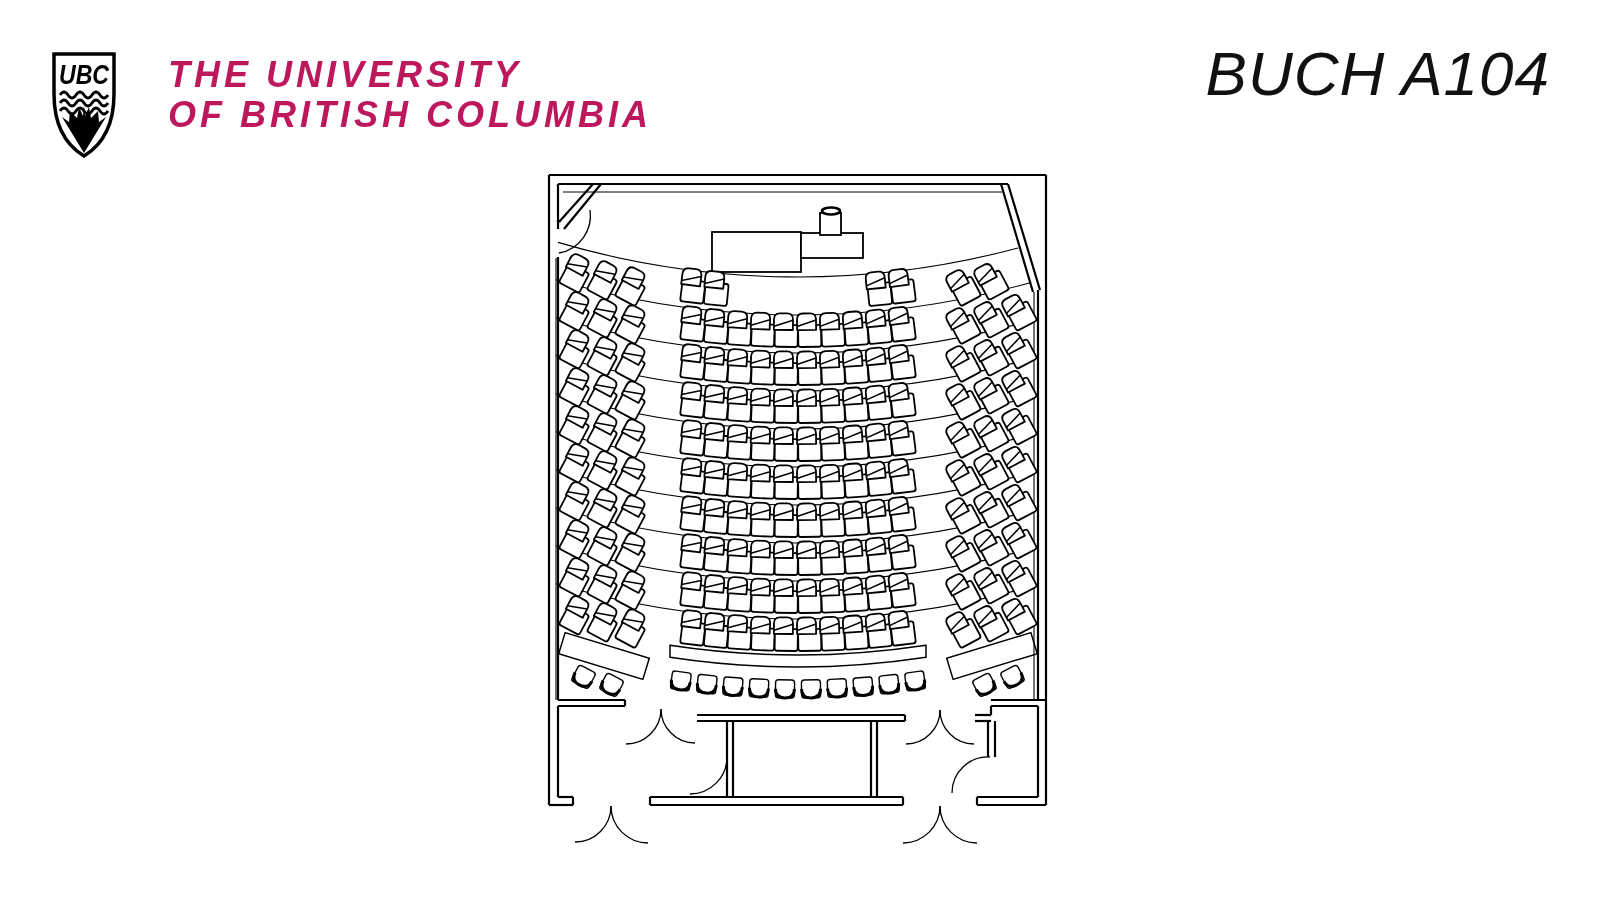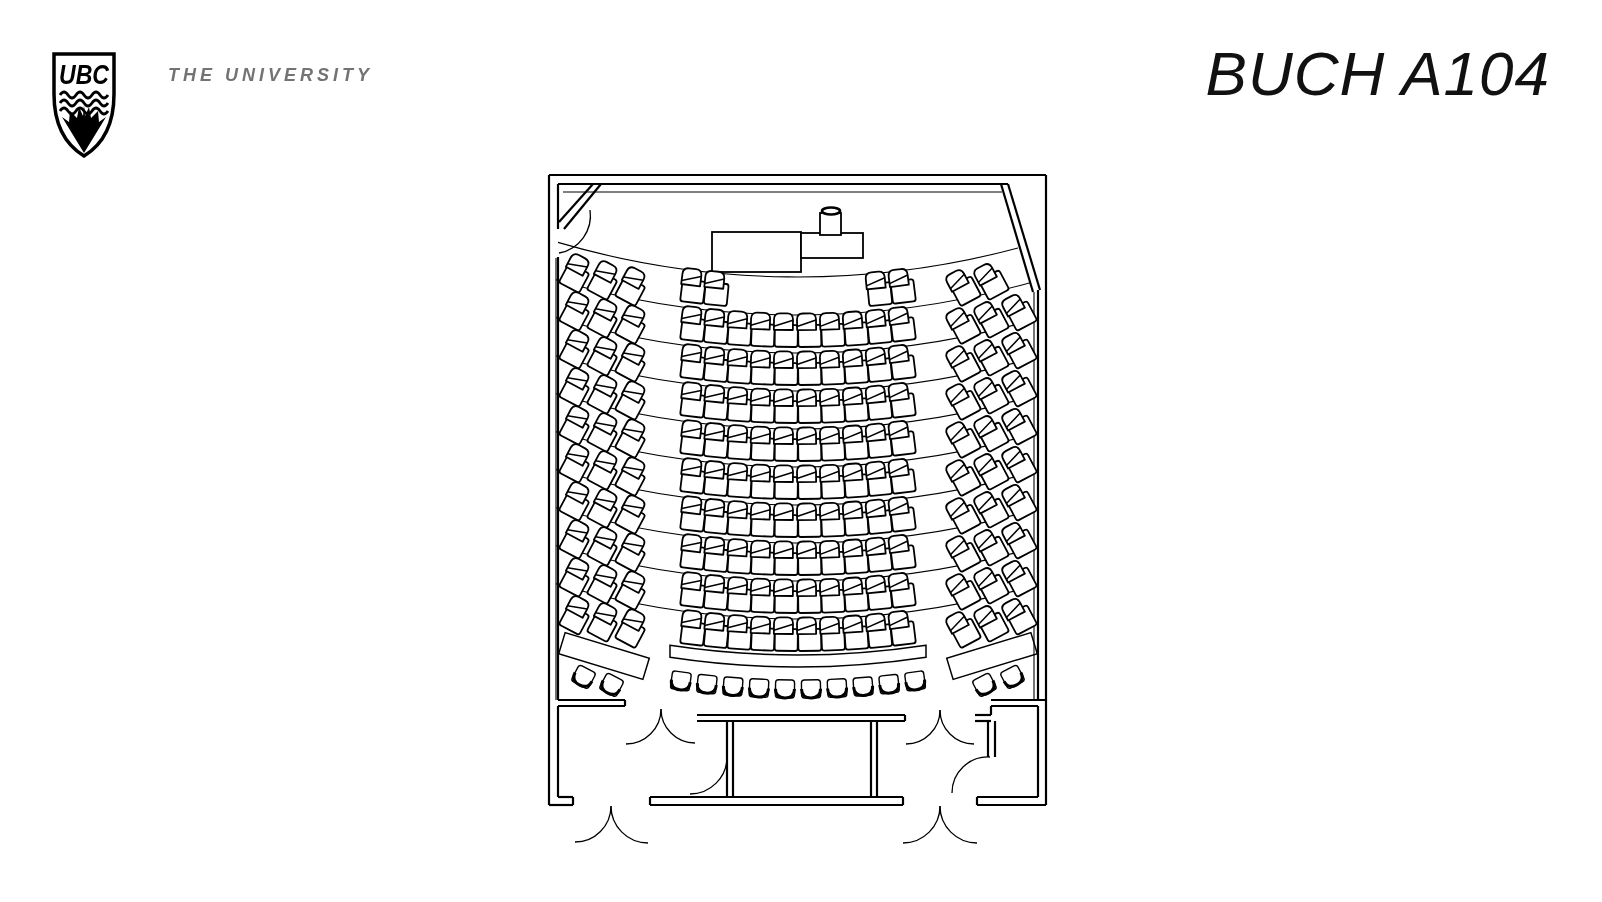--- a/index.html
+++ b/index.html
@@ -1,20 +1,20 @@
 <!DOCTYPE html>
 <html><head>
 <meta charset="utf-8">
 <style>
   html,body{margin:0;padding:0;background:#ffffff;}
   .page{position:relative;width:1602px;height:902px;background:#ffffff;overflow:hidden;
         font-family:"Liberation Sans",sans-serif;color:#000;font-style:italic;}
   .crest{position:absolute;left:50px;top:50px;width:68px;height:110px;}
-  .wordmark{position:absolute;left:168px;top:55px;font-weight:bold;font-size:18px;
-            letter-spacing:4px;line-height:40px;color:#737373;white-space:nowrap;}
+  .wordmark{position:absolute;left:168px;top:55px;font-weight:bold;font-size:36px;
+            letter-spacing:4px;line-height:40px;color:#be185d;white-space:nowrap;}
   .room-title{position:absolute;right:52px;top:38px;font-size:62px;font-weight:400;
               letter-spacing:1px;color:#111;white-space:nowrap;}
   #plan{position:absolute;left:0;top:0;width:1602px;height:902px;}
 </style>
 </head>
 <body>
 
 <div class="page">
 
   <header>
@@ -22,20 +22,21 @@
       <path d="M4 4 H64 V44 C64 77 52 95 34 106 C16 95 4 77 4 44 Z" fill="#ffffff" stroke="#000000" stroke-width="3.5"></path>
       <text x="34" y="34" text-anchor="middle" font-family="Liberation Sans, sans-serif" font-size="27" font-weight="bold" fill="#000000" textLength="50" lengthAdjust="spacingAndGlyphs">UBC</text>
       <path fill="none" stroke="#000" stroke-width="2.8" d="M10 45 q4 -6 8 0 t8 0 t8 0 t8 0 t8 0 t8 0"></path>
       <path fill="none" stroke="#000" stroke-width="2.8" d="M10 53 q4 -6 8 0 t8 0 t8 0 t8 0 t8 0 t8 0"></path>
       <path fill="none" stroke="#000" stroke-width="2.8" d="M10 61 q4 -6 8 0 t8 0 t8 0 t8 0 t8 0 t8 0"></path>
       <path fill="#000000" d="M34 103 L12 67 L19 72 L20 61 L27 68 L29 57 L33 66 L34 55 L35 66 L39 57 L41 68 L48 61 L49 72 L56 67 Z"></path>
     </svg>
 
     <div class="wordmark">
       <div>THE UNIVERSITY</div>
+      <div>OF BRITISH COLUMBIA</div>
     </div>
 
     <div class="room-title">BUCH A104</div>
   </header>
 
   <svg id="plan" viewBox="0 0 1602 902" aria-hidden="true">
       <g stroke="#000000" stroke-width="1.1" fill="none">
         <path d="M558 242.4 A850 850 0 0 0 1018 248.0"></path>
         <path d="M556 279.8 A850 850 0 0 0 1030 282.7"></path>
         <path d="M556 317.8 A850 850 0 0 0 1034 319.6"></path>

